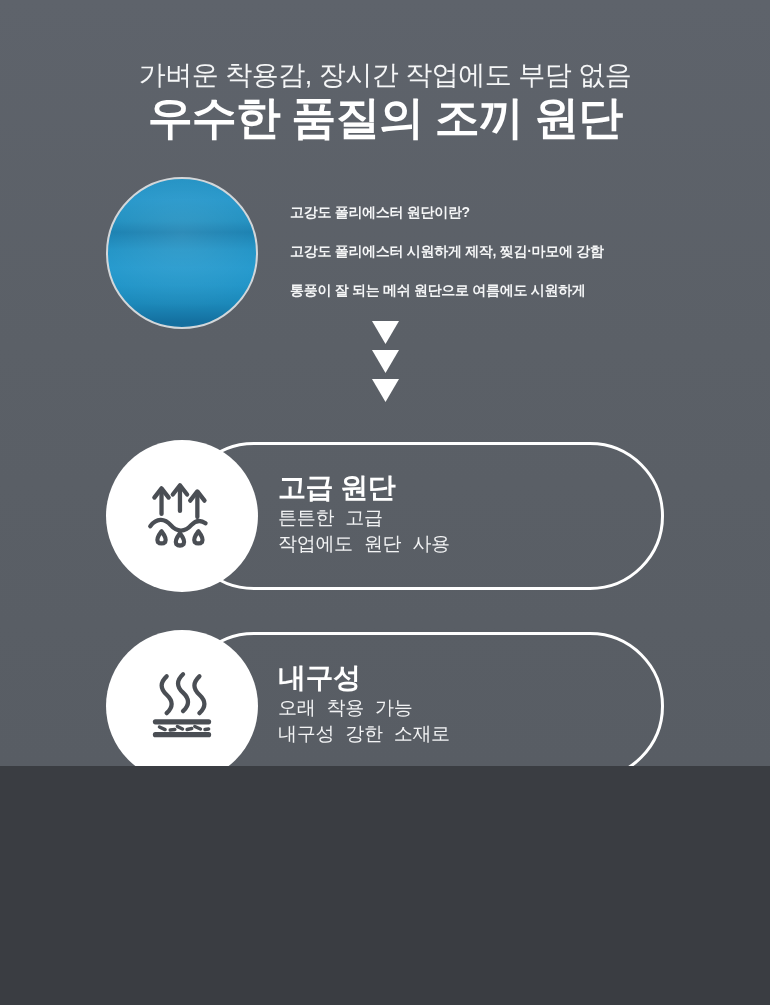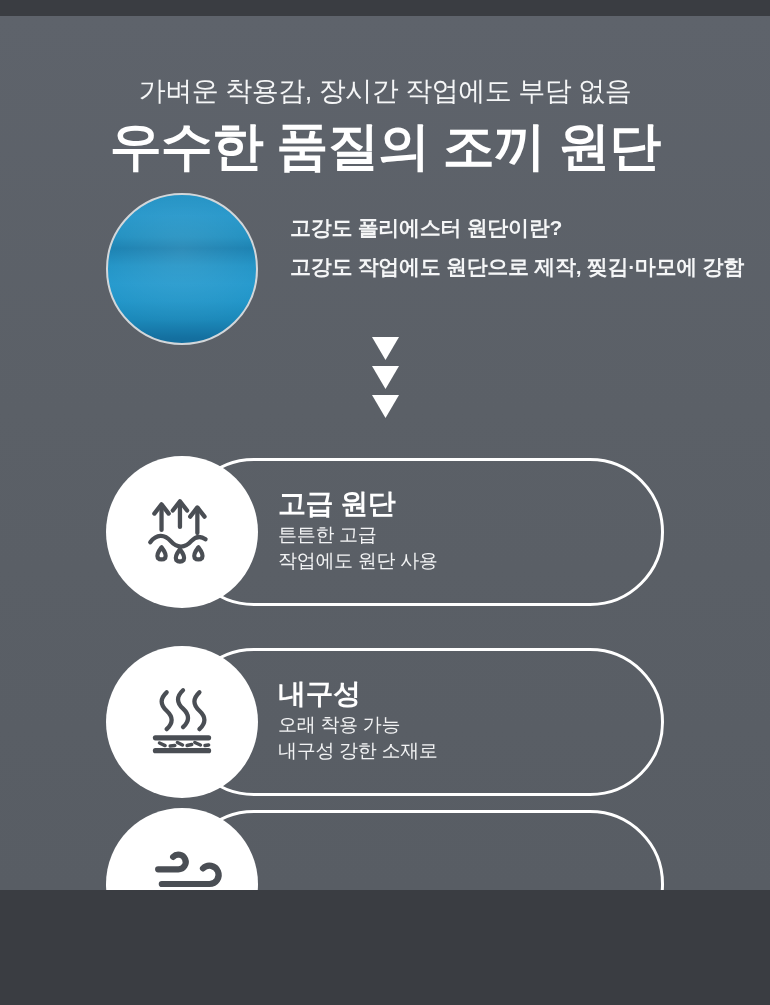--- a/index.html
+++ b/index.html
@@ -1,50 +1,50 @@
 <!DOCTYPE html>
 <html><head>
 <meta charset="utf-8">
 <style>
   html,body{margin:0;padding:0;background:#3a3d42;}
   .page{
     position:relative;
-    width:770px;height:874px;
-    margin:16px auto;
+    width:770px;height:766px;
+    margin:0 auto;
     overflow:hidden;
     background:linear-gradient(180deg,#5e636b 0%,#5b6067 45%,#585d64 100%);
     font-family:"Liberation Sans","DejaVu Sans",sans-serif;
     color:#ffffff;
   }
   
   .subtitle{
     position:absolute;top:57px;left:0;width:770px;
     text-align:center;font-size:27px;font-weight:500;
     letter-spacing:-0.5px;color:#f5f6f7;
   }
   .title{
-    position:absolute;top:96px;left:0;width:770px;
-    text-align:center;font-size:52px;font-weight:800;
+    position:absolute;top:88px;left:0;width:770px;
+    text-align:center;font-size:45px;font-weight:800;
     letter-spacing:-1px;color:#ffffff;
   }
   
   .fabric-circle{
     position:absolute;left:106px;top:177px;width:152px;height:152px;
     border-radius:50%;
     border:2px solid #d3d7da;
     box-sizing:border-box;
     background:
       radial-gradient(120% 95% at 50% 38%, rgba(255,255,255,0.10) 0%, rgba(255,255,255,0) 55%),
       linear-gradient(180deg,
         #2191c3 0%, #2496ca 14%, #1f8fc0 28%, #177fb0 36%,
         #2093c6 48%, #2499cd 60%, #2195c8 72%, #1c89ba 84%, #146f9f 97%);
   }
   .intro-text{position:absolute;left:290px;top:200px;}
   .intro-line{
-    font-size:21px;font-weight:600;line-height:24px;
+    font-size:14px;font-weight:600;line-height:24px;
     margin-bottom:15px;color:#f5f6f7;letter-spacing:-0.3px;white-space:nowrap;
   }
   
   .arrows{
     position:absolute;top:321px;left:0;width:770px;
     display:flex;flex-direction:column;align-items:center;gap:6px;
   }
   
   .card{position:absolute;left:0;width:770px;height:152px;padding-left:36px;}
   .card.c1{top:440px}.card.c2{top:630px}.card.c3{top:792px}
@@ -55,38 +55,39 @@
   .icon-circle{
     position:absolute;left:106px;top:0;width:152px;height:152px;
     border-radius:50%;background:#ffffff;
     display:flex;align-items:center;justify-content:center;
   }
   .card-title{
     position:absolute;left:278px;top:29px;
     font-size:28px;font-weight:800;letter-spacing:-0.5px;color:#ffffff;
     white-space:nowrap;
   }
-  .card-lines{position:absolute;left:278px;top:66px;}
+  .card-lines{position:absolute;left:278px;top:66px;font-family:Liberation Mono, monospace;}
   .card-line{
     font-size:19px;font-weight:500;line-height:26px;
     color:#f2f3f4;letter-spacing:-0.3px;white-space:nowrap;
   }
 </style>
 </head>
 <body>
 
 <div class="page">
 
   <div class="subtitle">가벼운 착용감, 장시간 작업에도 부담 없음</div>
   <div class="title">우수한 품질의 조끼 원단</div>
 
   <div class="fabric-circle"></div>
   <div class="intro-text">
     <div class="intro-line">고강도 폴리에스터 원단이란?</div>
-    <div class="intro-line">고강도 작업에도 원단으로 제작, 찢김·마모에 강함</div>
+    <div class="intro-line">고강도 폴리에스터 시원하게 제작, 찢김·마모에 강함</div>
+    <div class="intro-line">통풍이 잘 되는 메쉬 원단으로 여름에도 시원하게</div>
   </div>
 
   <div class="arrows">
     <svg width="27" height="23" viewBox="0 0 27 23">
         <polygon points="0,0 27,0 13.5,23" fill="#ffffff"></polygon>
       </svg>
     <svg width="27" height="23" viewBox="0 0 27 23">
         <polygon points="0,0 27,0 13.5,23" fill="#ffffff"></polygon>
       </svg>
     <svg width="27" height="23" viewBox="0 0 27 23">

